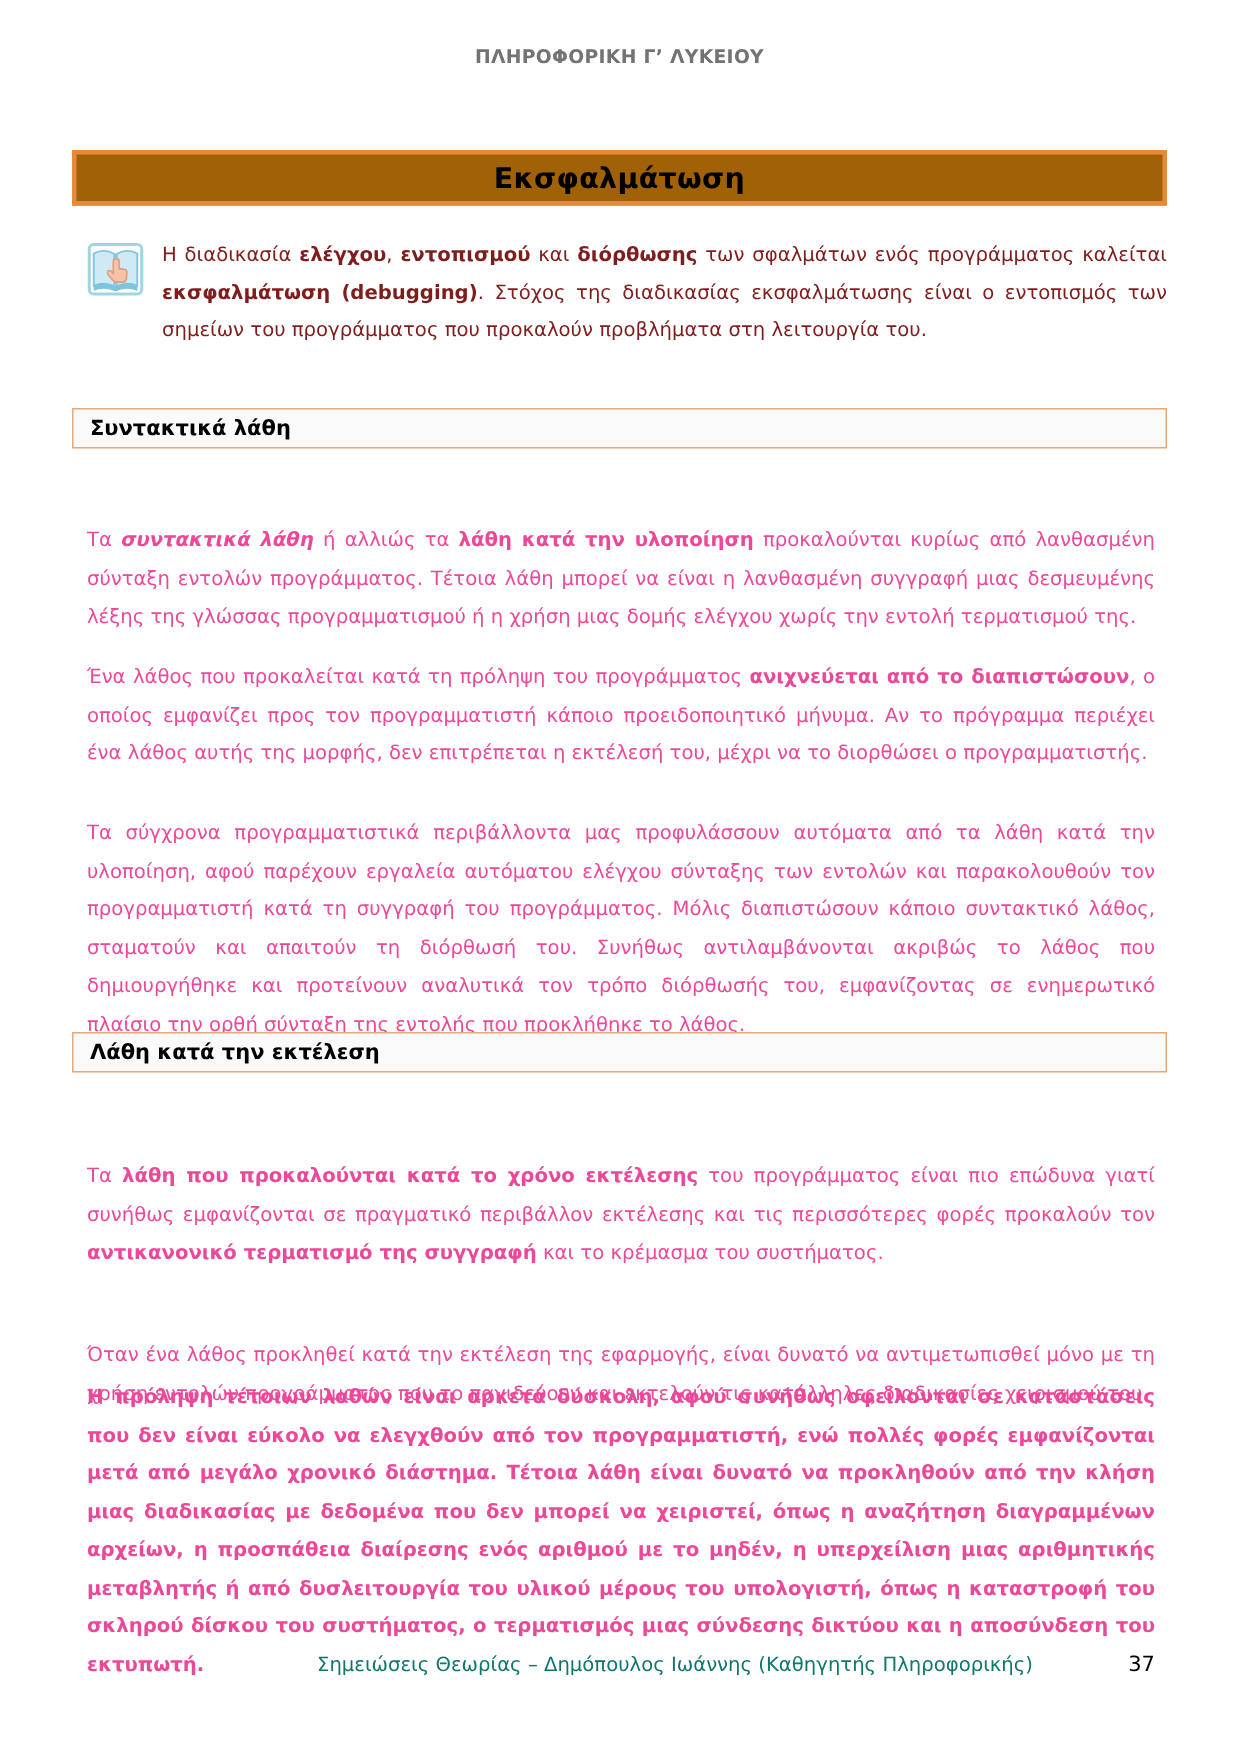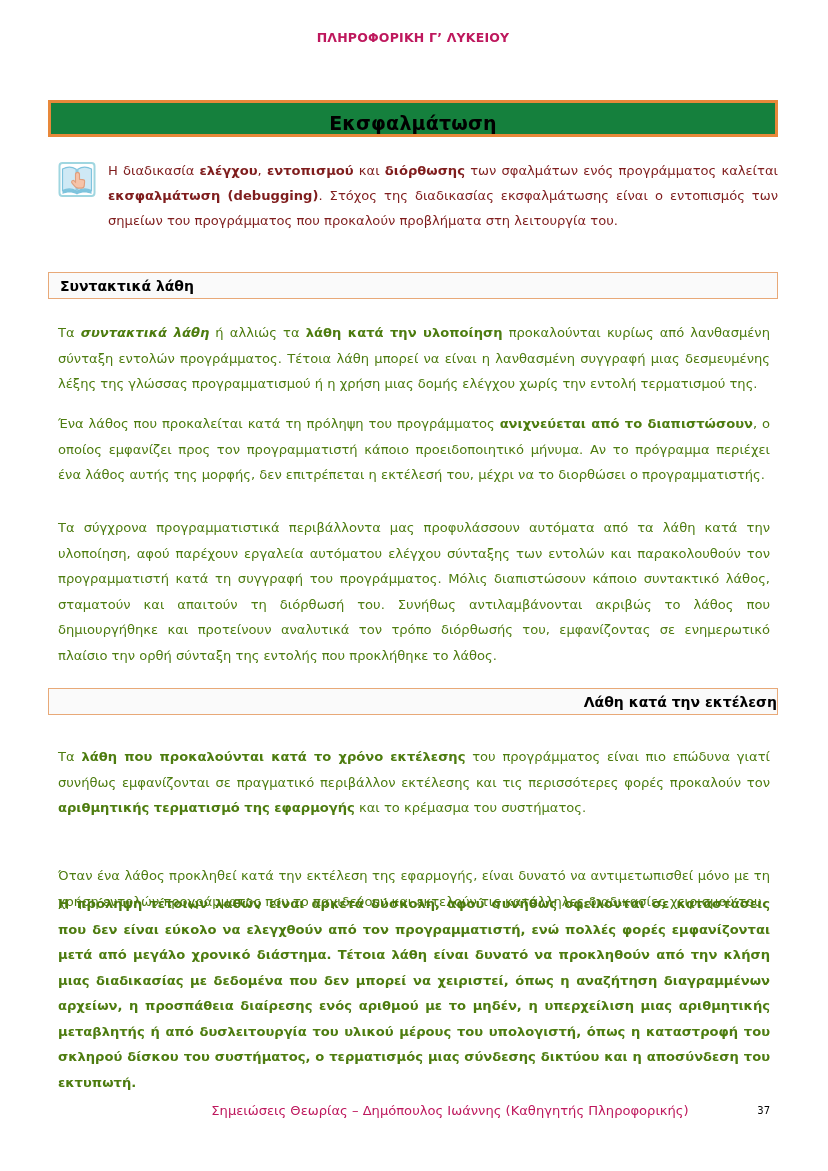--- a/index.html
+++ b/index.html
@@ -26,35 +26,35 @@
   
   .running-header {
     position: absolute;
     top: 30px;
     left: 48px;
     width: 730px;
     text-align: center;
     font-size: 12.5px;
     font-weight: bold;
     letter-spacing: 0.2px;
-    color: #be185d;
+    color: #737373;
   }
 
   
   .title-banner {
     position: absolute;
     top: 100px;
     left: 48px;
     width: 730px;
     height: 37px;
     box-sizing: border-box;
-    background: #15803d;
+    background: #a16207;
     border: 3px solid #e8883a;
     display: flex;
-    align-items: flex-end;
+    align-items: center;
     justify-content: center;
   }
   .title-banner .title-text {
     font-size: 19px;
     font-weight: bold;
     color: #000;
     letter-spacing: 0.2px;
   }
 
   
@@ -93,31 +93,32 @@
     display: flex;
     align-items: center;
   }
   .section-head .section-label {
     padding-left: 11px;
     font-size: 14px;
     font-weight: bold;
     color: #000;
   }
   #section-head-1 { top: 272px; }
-  #section-head-2 { top: 688px; justify-content: flex-end; }
+  #section-head-2 { top: 688px; }
 
   
   .para {
     position: absolute;
     left: 58px;
     width: 712px;
     font-size: 13.1px;
     line-height: 25.5px;
     text-align: justify;
-    color: #4d7c0f;
+    color: #ec4899;
+    margin-top: 28px;
   }
   .p1 { top: 320px; }
   .p2 { top: 411px; }
   .p3 { top: 515px; }
   .p4 { top: 744px; }
   .p5 { top: 863px; }
   .p6 { top: 891px; font-weight: bold; }
 
   b, .b { font-weight: bold; }
   .bi { font-weight: bold; font-style: italic; }
@@ -130,26 +131,26 @@
     width: 730px;
     height: 20px;
     display: flex;
     align-items: center;
   }
   .footer-spacer-left { flex: 0 0 142px; }
   .footer-text {
     flex: 1 1 auto;
     text-align: center;
     font-size: 13.1px;
-    color: #be185d;
+    color: #0f766e;
   }
   .footer-page {
     flex: 0 0 60px;
     text-align: right;
-    font-size: 10px;
+    font-size: 14px;
     color: #000;
     padding-right: 8px;
   }
 </style>
 </head>
 <body>
 
 <div class="page">
 
   <div class="running-header">ΠΛΗΡΟΦΟΡΙΚΗ Γ’ ΛΥΚΕΙΟΥ</div>
@@ -180,21 +181,21 @@
   </div>
 
   <div class="para p1"><span>Τα </span><span class="bi">συντακτικά λάθη</span><span> ή αλλιώς τα </span><span class="b">λάθη κατά την υλοποίηση</span><span> προκαλούνται κυρίως από λανθασμένη σύνταξη εντολών προγράμματος. Τέτοια λάθη μπορεί να είναι η λανθασμένη συγγραφή μιας δεσμευμένης λέξης της γλώσσας προγραμματισμού ή η χρήση μιας δομής ελέγχου χωρίς την εντολή τερματισμού της.</span></div>
   <div class="para p2"><span>Ένα λάθος που προκαλείται κατά τη πρόληψη του προγράμματος </span><span class="b">ανιχνεύεται από το διαπιστώσουν</span><span>, ο οποίος εμφανίζει προς τον προγραμματιστή κάποιο προειδοποιητικό μήνυμα. Αν το πρόγραμμα περιέχει ένα λάθος αυτής της μορφής, δεν επιτρέπεται η εκτέλεσή του, μέχρι να το διορθώσει ο προγραμματιστής.</span></div>
   <div class="para p3"><span>Τα σύγχρονα προγραμματιστικά περιβάλλοντα μας προφυλάσσουν αυτόματα από τα λάθη κατά την υλοποίηση, αφού παρέχουν εργαλεία αυτόματου ελέγχου σύνταξης των εντολών και παρακολουθούν τον προγραμματιστή κατά τη συγγραφή του προγράμματος. Μόλις διαπιστώσουν κάποιο συντακτικό λάθος, σταματούν και απαιτούν τη διόρθωσή του. Συνήθως αντιλαμβάνονται ακριβώς το λάθος που δημιουργήθηκε και προτείνουν αναλυτικά τον τρόπο διόρθωσής του, εμφανίζοντας σε ενημερωτικό πλαίσιο την ορθή σύνταξη της εντολής που προκλήθηκε το λάθος.</span></div>
 
   <div class="section-head" id="section-head-2">
     <span class="section-label">Λάθη κατά την εκτέλεση</span>
   </div>
 
-  <div class="para p4"><span>Τα </span><span class="b">λάθη που προκαλούνται κατά το χρόνο εκτέλεσης</span><span> του προγράμματος είναι πιο επώδυνα γιατί συνήθως εμφανίζονται σε πραγματικό περιβάλλον εκτέλεσης και τις περισσότερες φορές προκαλούν τον </span><span class="b">αριθμητικής τερματισμό της εφαρμογής</span><span> και το κρέμασμα του συστήματος.</span></div>
+  <div class="para p4"><span>Τα </span><span class="b">λάθη που προκαλούνται κατά το χρόνο εκτέλεσης</span><span> του προγράμματος είναι πιο επώδυνα γιατί συνήθως εμφανίζονται σε πραγματικό περιβάλλον εκτέλεσης και τις περισσότερες φορές προκαλούν τον </span><span class="b">αντικανονικό τερματισμό της συγγραφή</span><span> και το κρέμασμα του συστήματος.</span></div>
   <div class="para p5"><span>Όταν ένα λάθος προκληθεί κατά την εκτέλεση της εφαρμογής, είναι δυνατό να αντιμετωπισθεί μόνο με τη χρήση εντολών προγράμματος που το παγιδεύουν και εκτελούν τις κατάλληλες διαδικασίες χειρισμού του.</span></div>
   <div class="para p6"><span>Η πρόληψη τέτοιων λαθών είναι αρκετά δύσκολη, αφού συνήθως οφείλονται σε καταστάσεις που δεν είναι εύκολο να ελεγχθούν από τον προγραμματιστή, ενώ πολλές φορές εμφανίζονται μετά από μεγάλο χρονικό διάστημα. Τέτοια λάθη είναι δυνατό να προκληθούν από την κλήση μιας διαδικασίας με δεδομένα που δεν μπορεί να χειριστεί, όπως η αναζήτηση διαγραμμένων αρχείων, η προσπάθεια διαίρεσης ενός αριθμού με το μηδέν, η υπερχείλιση μιας αριθμητικής μεταβλητής ή από δυσλειτουργία του υλικού μέρους του υπολογιστή, όπως η καταστροφή του σκληρού δίσκου του συστήματος, ο τερματισμός μιας σύνδεσης δικτύου και η αποσύνδεση του εκτυπωτή.</span></div>
 
   <div class="footer">
     <span class="footer-spacer-left"></span>
     <span class="footer-text">Σημειώσεις Θεωρίας – Δημόπουλος Ιωάννης (Καθηγητής Πληροφορικής)</span>
     <span class="footer-page">37</span>
   </div>
 
 </div>

